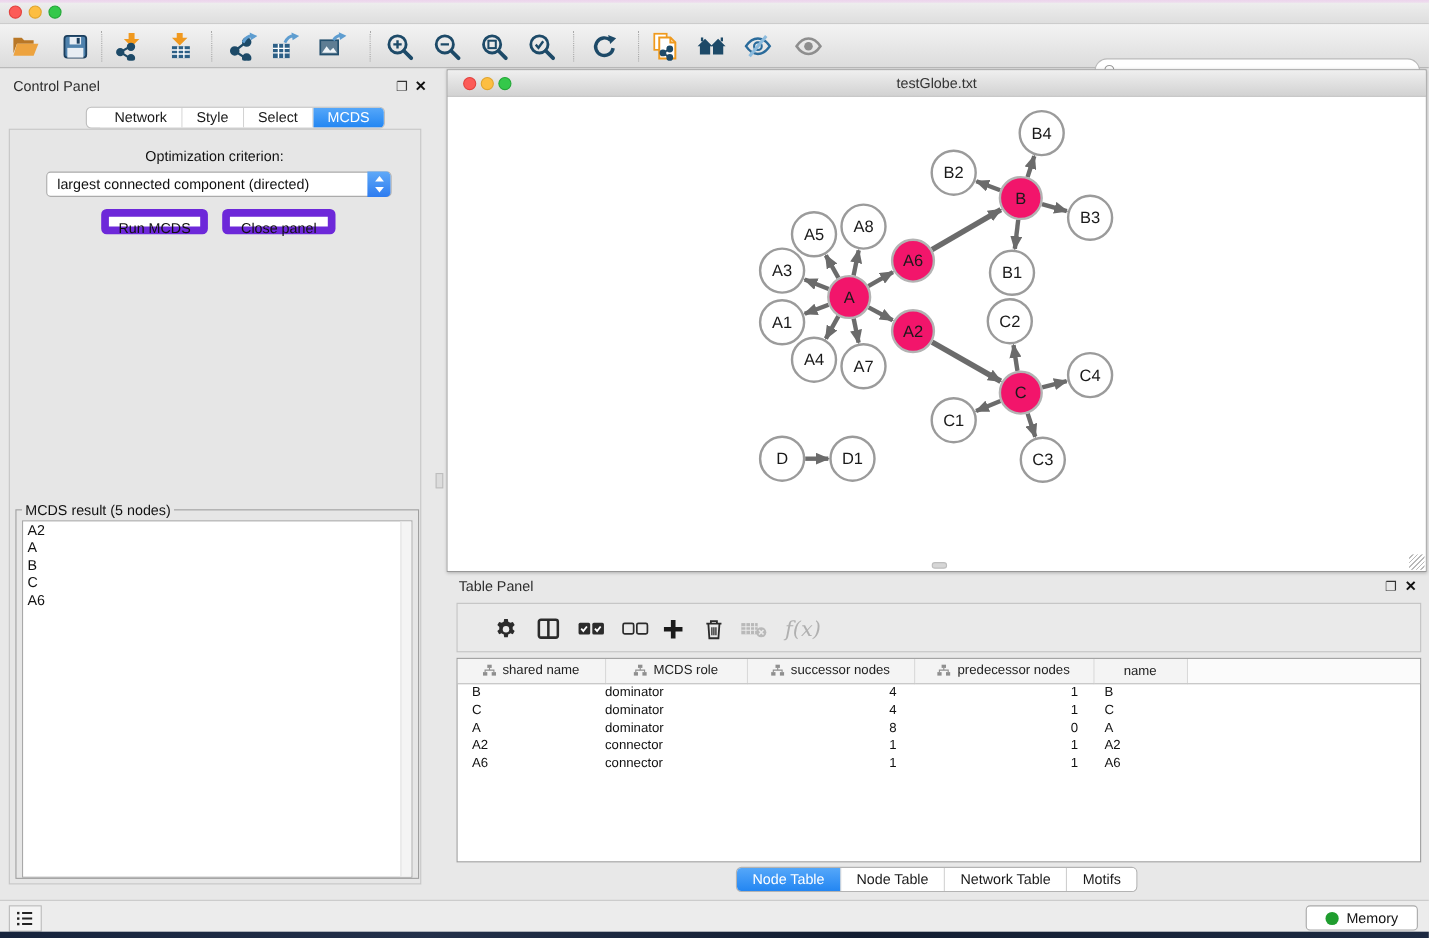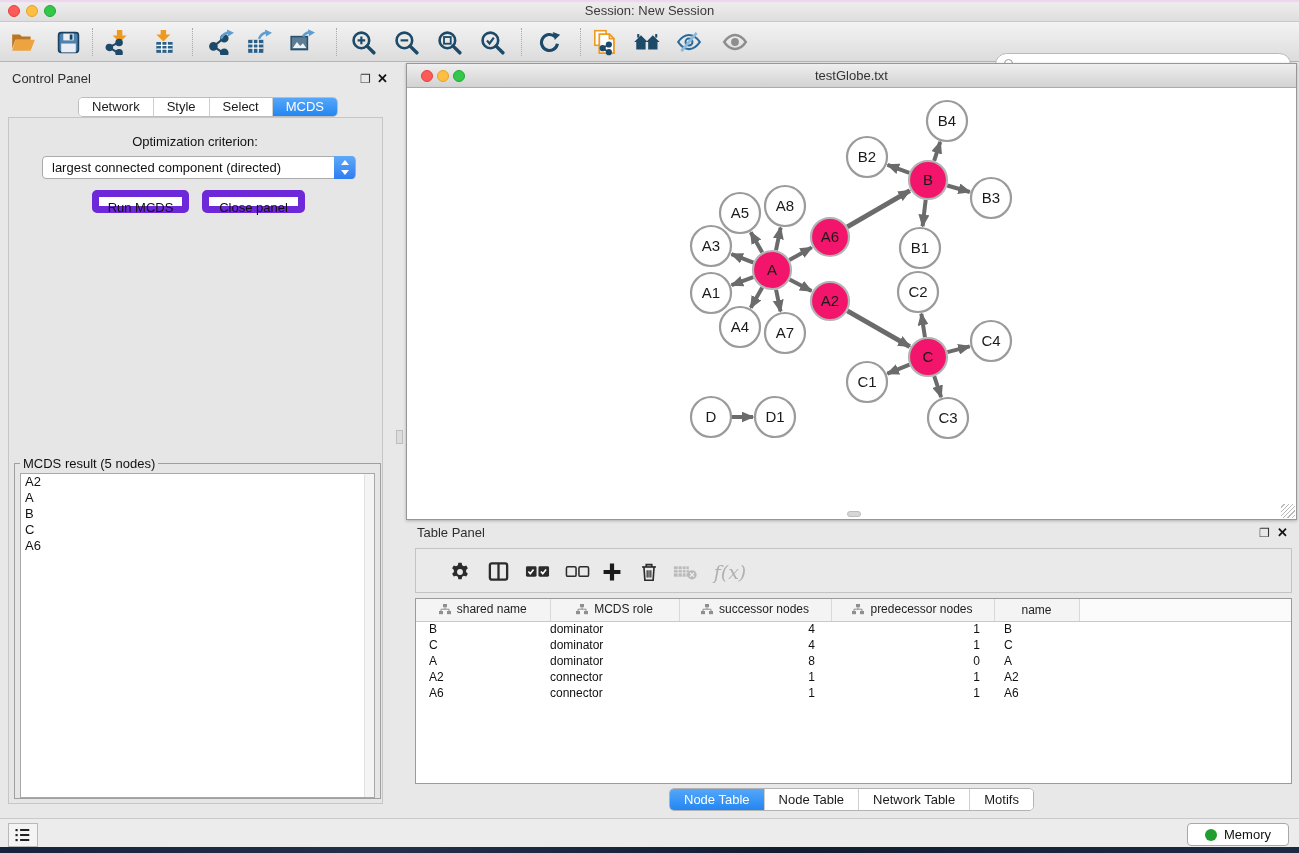--- a/index.html
+++ b/index.html
@@ -25,21 +25,21 @@
   #search-box { position:absolute; left:995px; top:31px; width:296px; height:23px; background:#fff;
     border:1px solid #b9b9b9; border-radius:12px; }
   #search-box .mag { position:absolute; left:8px; top:5px; width:9px; height:9px; border:1.6px solid #9a9a9a; border-radius:50%; }
   #search-box .mag:after { content:""; position:absolute; left:8px; top:8px; width:5px; height:1.6px; background:#9a9a9a; transform:rotate(45deg); }
 
   
   #cp-title { position:absolute; left:12px; top:71px; font-size:13px; color:#2d2d2d; }
   .panel-float { font-size:12px; color:#333; position:absolute; cursor:default; }
   .panel-close { font-size:13px; font-weight:bold; color:#111; position:absolute; cursor:default; }
   #cp-tabs { position:absolute; left:78px; top:97px; height:20px; display:flex;
-    border:1px solid #bdbdbd; border-radius:5px; overflow:hidden; background:#fff; }
+    border:1px solid #bdbdbd; border-radius:5px; overflow:hidden; background:#fff;padding-left:12px; }
   .seg { height:18px; line-height:18px; font-size:13px; padding:0 13px; color:#1a1a1a; background:#fff; border-right:1px solid #cfcfcf; }
   .seg:last-child { border-right:none; }
   .seg.active { background:linear-gradient(#55a7f9,#2386f2); color:#fff; }
   #cp-content { position:absolute; left:8px; top:117px; width:375px; height:687px;
     background:#e6e6e6; border:1px solid #c6c6c6; }
   #opt-label { position:absolute; left:0; top:134px; width:390px; text-align:center; font-size:13px; color:#111; }
   #criterion { position:absolute; left:42px; top:156px; width:314px; height:23px; background:#fff;
     border:1px solid #ababab; border-radius:4px; font-size:13px; line-height:21px; padding-left:9px; color:#111; }
   #criterion .stepper { position:absolute; right:0; top:-1px; width:21px; height:23px;
     background:linear-gradient(#5fa9f8,#2e7cf0); border-radius:0 4px 4px 0; }
@@ -103,21 +103,20 @@
 </style>
 </head>
 <body>
 
 <div id="app">
 
   <div id="titlebar">
     <span class="traffic t-red" style="left:8px"></span>
     <span class="traffic t-yellow" style="left:26px"></span>
     <span class="traffic t-green" style="left:44px"></span>
-    <div class="title">Session: New Session</div>
   </div>
 
   <div id="toolbar">
     <div class="tb-btn" style="left:6px">
       <svg width="26" height="26" viewBox="0 0 24 24">
         <path d="M2 5h7l2 2h8v3H5l-3 8z" fill="#b97726"></path>
           <path d="M23 10l-4 10H2l3-10z" fill="#eda33f"></path>
       </svg>
     </div>
     <div class="tb-btn" style="left:51px">

